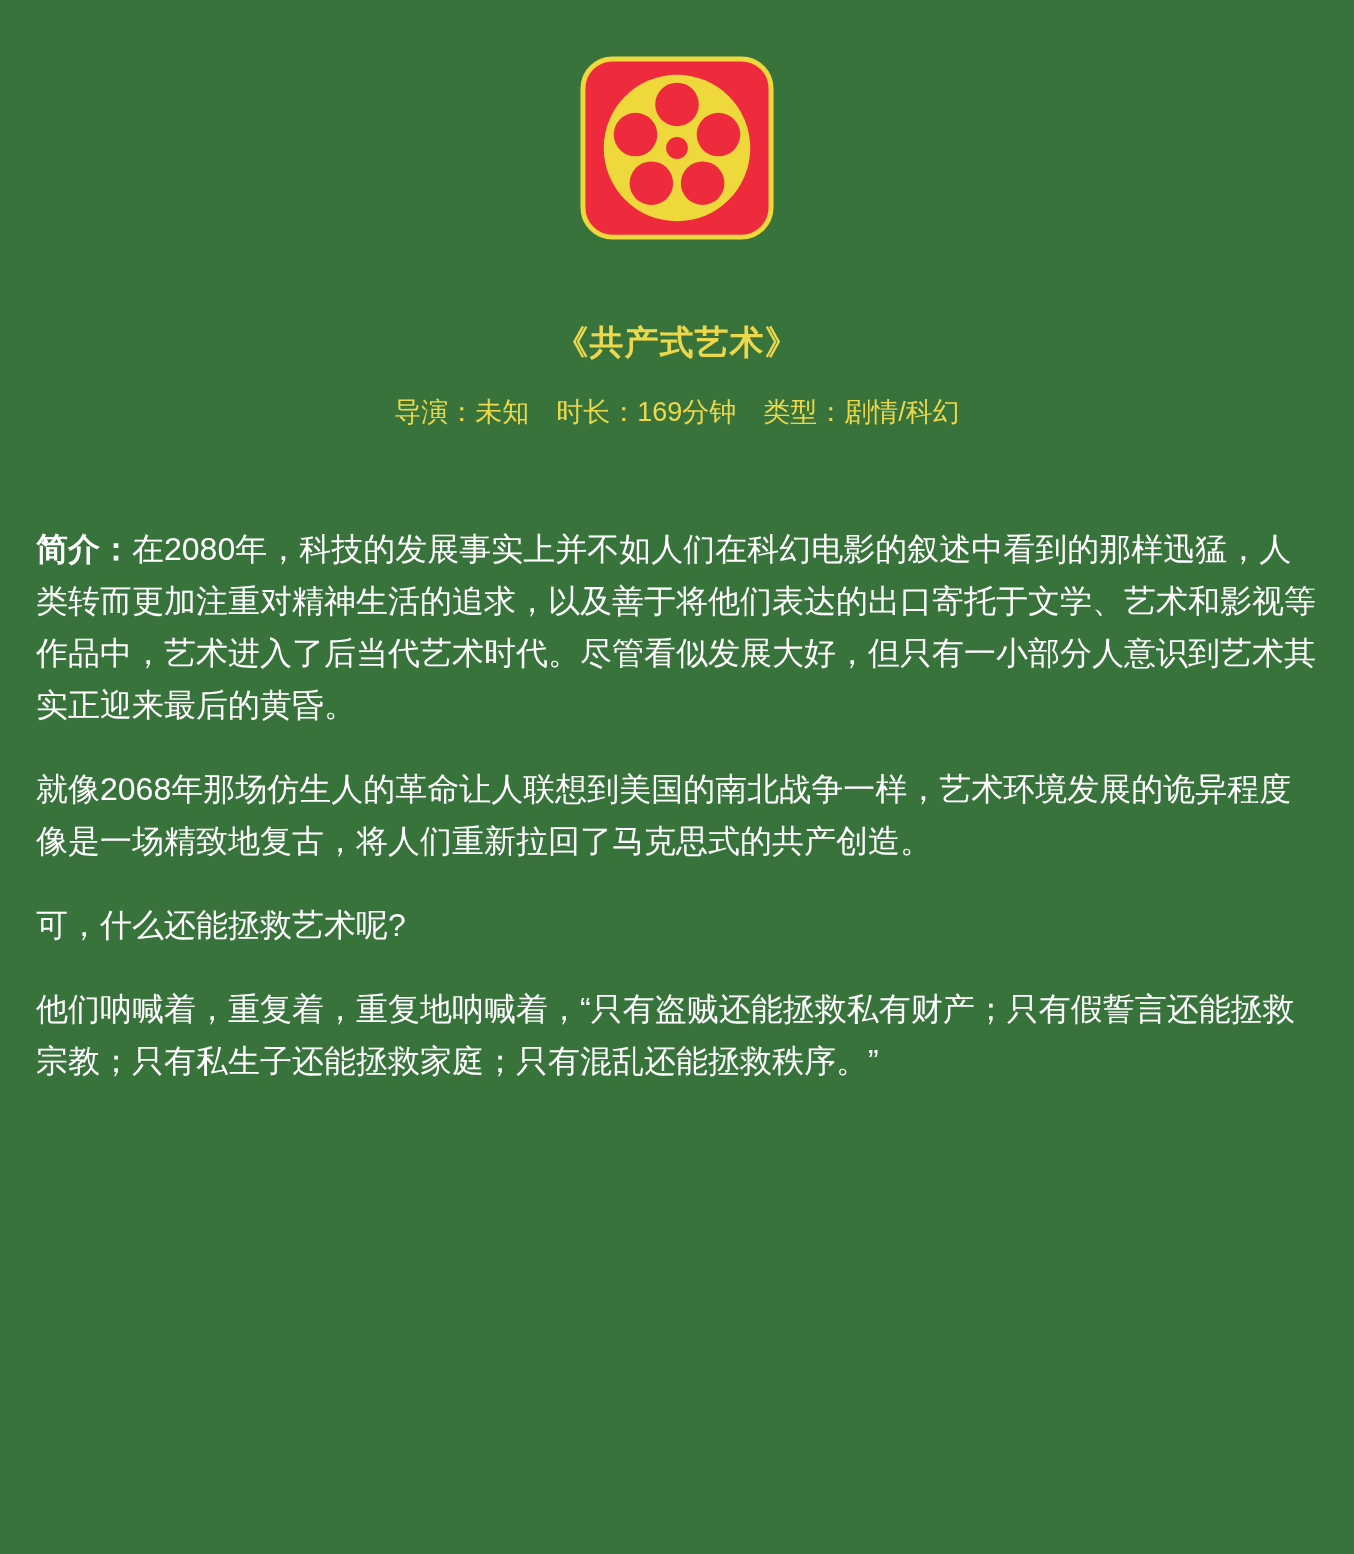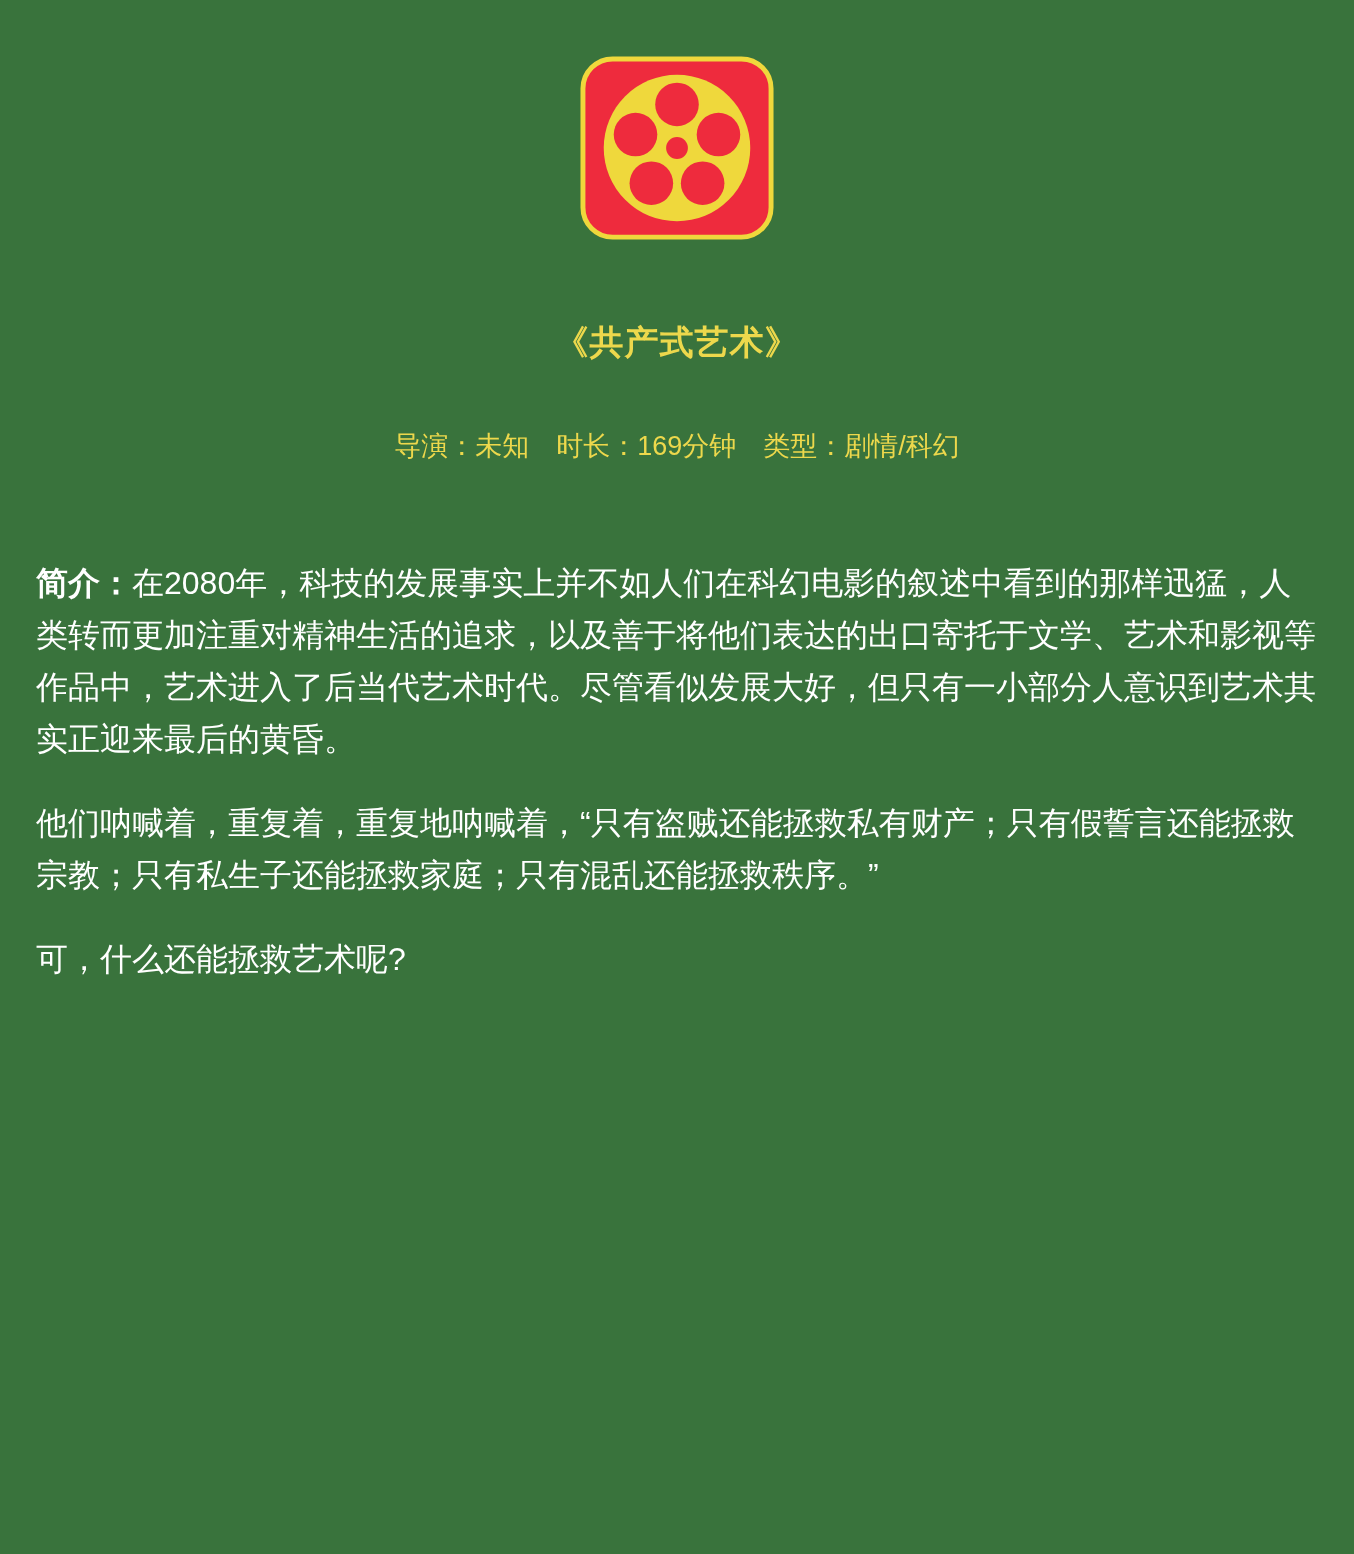--- a/index.html
+++ b/index.html
@@ -31,21 +31,21 @@
   .title {
     margin: 73px 0 0 0;
     text-align: center;
     color: var(--accent-yellow);
     font-size: 34px;
     font-weight: bold;
     letter-spacing: 1px;
   }
 
   .meta {
-    margin-top: 62px;
+    margin-top: 28px;
     display: flex;
     justify-content: center;
     gap: 27px;
     color: var(--accent-yellow);
     font-size: 27px;
     font-weight: 400;
   }
 
   .synopsis {
     margin-top: 93px;
@@ -80,17 +80,18 @@
   <h1 class="title">《共产式艺术》</h1>
 
   <div class="meta">
     <span>导演：未知</span>
     <span>时长：169分钟</span>
     <span>类型：剧情/科幻</span>
   </div>
 
   <div class="synopsis">
     <p><span class="intro-label">简介：</span><span>在2080年，科技的发展事实上并不如人们在科幻电影的叙述中看到的那样迅猛，人类转而更加注重对精神生活的追求，以及善于将他们表达的出口寄托于文学、艺术和影视等作品中，艺术进入了后当代艺术时代。尽管看似发展大好，但只有一小部分人意识到艺术其实正迎来最后的黄昏。</span></p>
+    <p><span>就像2068年那场仿生人的革命让人联想到美国的南北战争一样，艺术环境发展的诡异程度像是一场精致地复古，将人们重新拉回了马克思式的共产创造。</span></p>
+    <p><span>可，什么还能拯救艺术呢?</span></p>
     <p><span>他们呐喊着，重复着，重复地呐喊着，“只有盗贼还能拯救私有财产；只有假誓言还能拯救宗教；只有私生子还能拯救家庭；只有混乱还能拯救秩序。”</span></p>
-    <p><span>可，什么还能拯救艺术呢?</span></p>
   </div>
 
 </div>
 
 </body></html>

